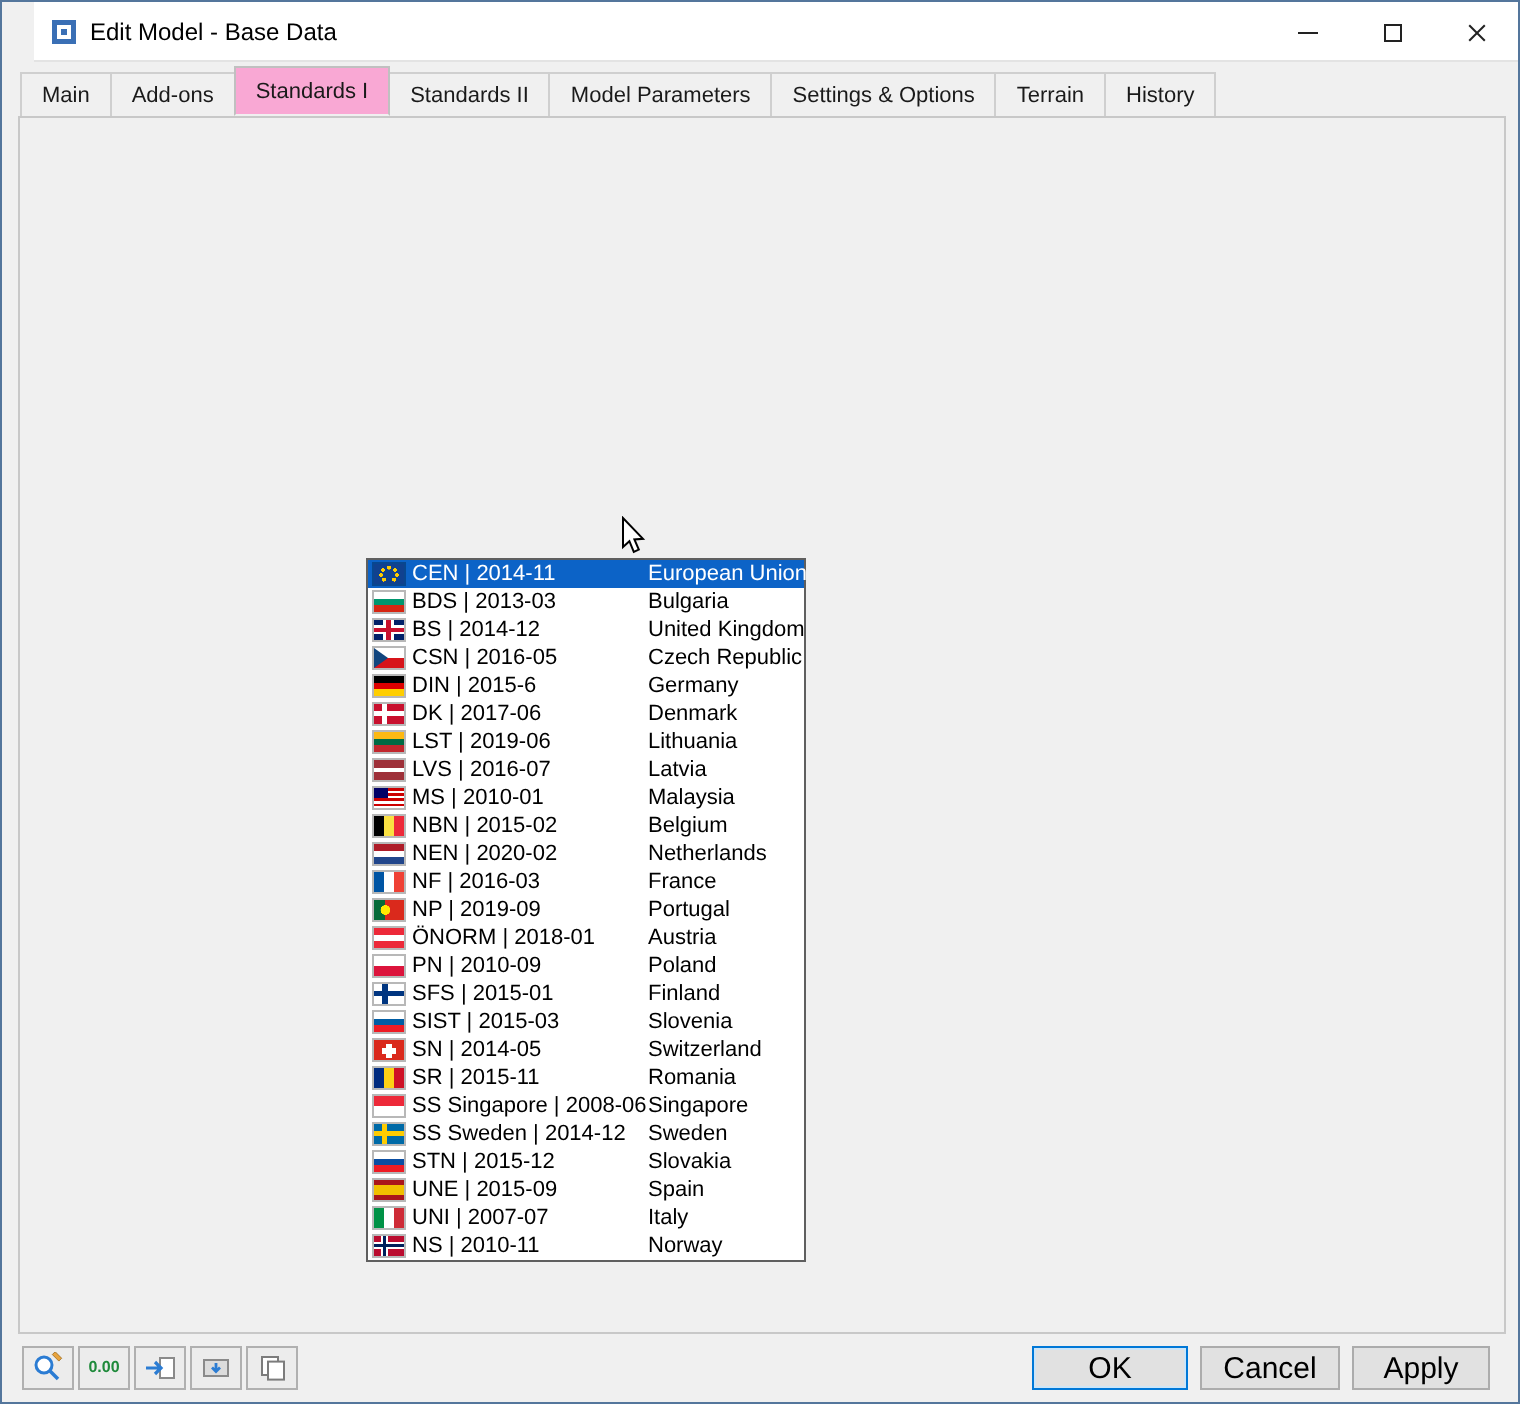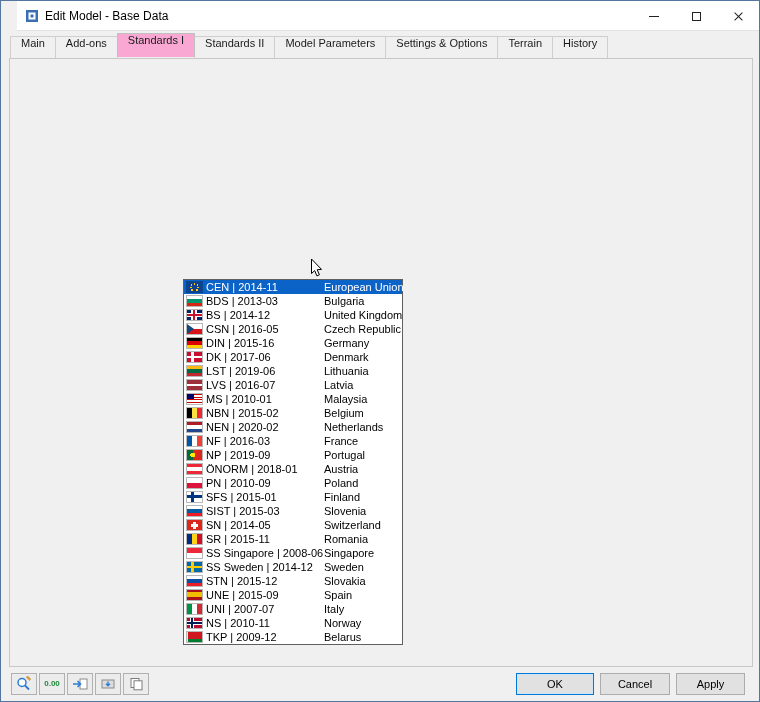--- a/index.html
+++ b/index.html
@@ -14,21 +14,21 @@
   .win-btn{width:42px;height:30px;display:flex;align-items:center;justify-content:center;cursor:default}
   .glyph-min{width:10px;height:1px;background:#222;display:block}
   .glyph-max{width:9px;height:9px;border:1px solid #222;display:block}
   .glyph-close{position:relative;width:11px;height:11px;display:block}
   .glyph-close::before,.glyph-close::after{content:"";position:absolute;left:5px;top:0;width:1px;height:11px;background:#222}
   .glyph-close::before{transform:rotate(45deg)}
   .glyph-close::after{transform:rotate(-45deg)}
 
   
   .tabbar{position:absolute;top:32px;left:9px;height:25px;display:flex;align-items:flex-end;z-index:2}
-  .tab{height:22px;display:flex;padding:0 10px;font-size:11px;color:#1a1a1a;background:#f0f0f0;border:1px solid #cfcfcf;border-bottom:none;margin-right:-1px}
+  .tab{height:22px;display:flex;align-items:center;padding:0 10px;font-size:11px;color:#1a1a1a;background:#f0f0f0;border:1px solid #cfcfcf;border-bottom:none;margin-right:-1px}
   .tab.active{height:25px;background:#f9a8d4;border-color:#c0c0c0;border-bottom:1px solid #f0f0f0;z-index:3;position:relative}
   .tabpage{position:absolute;top:57px;left:8px;width:744px;height:609px;border:1px solid #c8c8c8;background:#f0f0f0;z-index:1}
 
   
   .group{position:absolute;border:1px solid #d8d8d8;background:#f1f1f1}
   .group-title{position:absolute;left:8px;top:4px;font-size:11px;color:#3d6b96}
   .fld-label{position:absolute;font-size:11px;color:#222}
   .fld-label.dis{color:#9b9b9b}
 
   .combo{position:absolute;height:22px;background:#fff;border:1px solid #a6a6a6;display:flex;align-items:center;gap:4px;padding-left:4px;font-size:11px;color:#000}
@@ -137,21 +137,21 @@
     linear-gradient(90deg,transparent 0 30%,#00205b 30% 41%,transparent 41%),
     linear-gradient(180deg,transparent 0 41%,#00205b 41% 57%,transparent 57%),
     linear-gradient(90deg,transparent 0 23%,#fff 23% 48%,transparent 48%),
     linear-gradient(180deg,transparent 0 32%,#fff 32% 66%,transparent 66%),
     #ba0c2f}
   .flag-by{background:
     linear-gradient(90deg,#e9e3da 0 1.5px,transparent 1.5px),
     linear-gradient(180deg,#ce1720 0 66%,#007c30 66%)}
 
   
-  .btn{position:absolute;height:22px;background:#e1e1e1;border:1px solid #acacac;display:flex;align-items:center;justify-content:center;font-size:11px;color:#000}
+  .btn{position:absolute;height:22px;background:#e1e1e1;border:1px solid #acacac;display:flex;align-items:center;justify-content:center;font-size:15px;color:#000}
   .btn.default{border:1px solid #0078d7;box-shadow:inset 0 0 0 1px #cde5f7}
   .btn-ok{left:515px;top:672px;width:78px}
   .btn-cancel{left:599px;top:672px;width:70px}
   .btn-apply{left:675px;top:672px;width:69px}
   .tbtn{position:absolute;top:672px;width:26px;height:22px;background:#ececec;border:1px solid #b0b0b0;display:flex;align-items:center;justify-content:center}
   .t1{left:10px}.t2{left:38px}.t3{left:66px}.t4{left:94px}.t5{left:122px}
   .units-text{font-size:8px;font-weight:bold;color:#1f8a3b;line-height:1}
 
   
   .cursor{position:absolute;left:309px;top:257px;z-index:99;pointer-events:none}
@@ -436,21 +436,21 @@
 
       <div class="opt">
         <span class="flag sm flag-cz"></span>
         <span class="code">CSN | 2016-05</span>
         <span class="country">Czech Republic</span>
       </div>
 
 
       <div class="opt">
         <span class="flag sm flag-de"></span>
-        <span class="code">DIN | 2015-16</span>
+        <span class="code">DIN | 2015-6</span>
         <span class="country">Germany</span>
       </div>
 
       <div class="opt">
         <span class="flag sm flag-dk"></span>
         <span class="code">DK | 2017-06</span>
         <span class="country">Denmark</span>
       </div>
 
       <div class="opt">
@@ -560,25 +560,20 @@
         <span class="code">UNI | 2007-07</span>
         <span class="country">Italy</span>
       </div>
 
       <div class="opt">
         <span class="flag sm flag-no"></span>
         <span class="code">NS | 2010-11</span>
         <span class="country">Norway</span>
       </div>
 
-      <div class="opt">
-        <span class="flag sm flag-by"></span>
-        <span class="code">TKP | 2009-12</span>
-        <span class="country">Belarus</span>
-      </div>
     </div>
 
   <div class="tbtn t1">
     <svg width="16" height="16" viewBox="0 0 16 16">
         <circle cx="6" cy="6.5" r="4" fill="#fff" stroke="#2b7cd3" stroke-width="1.5"></circle>
         <line x1="9" y1="9.5" x2="13" y2="13.5" stroke="#2b7cd3" stroke-width="1.8"></line>
         <rect x="10.2" y="1.2" width="4.6" height="2" transform="rotate(45 12.5 2.2)" fill="#e8a33d" stroke="#9c6d22" stroke-width="0.4"></rect>
       </svg>
   </div>
   <div class="tbtn t2">

